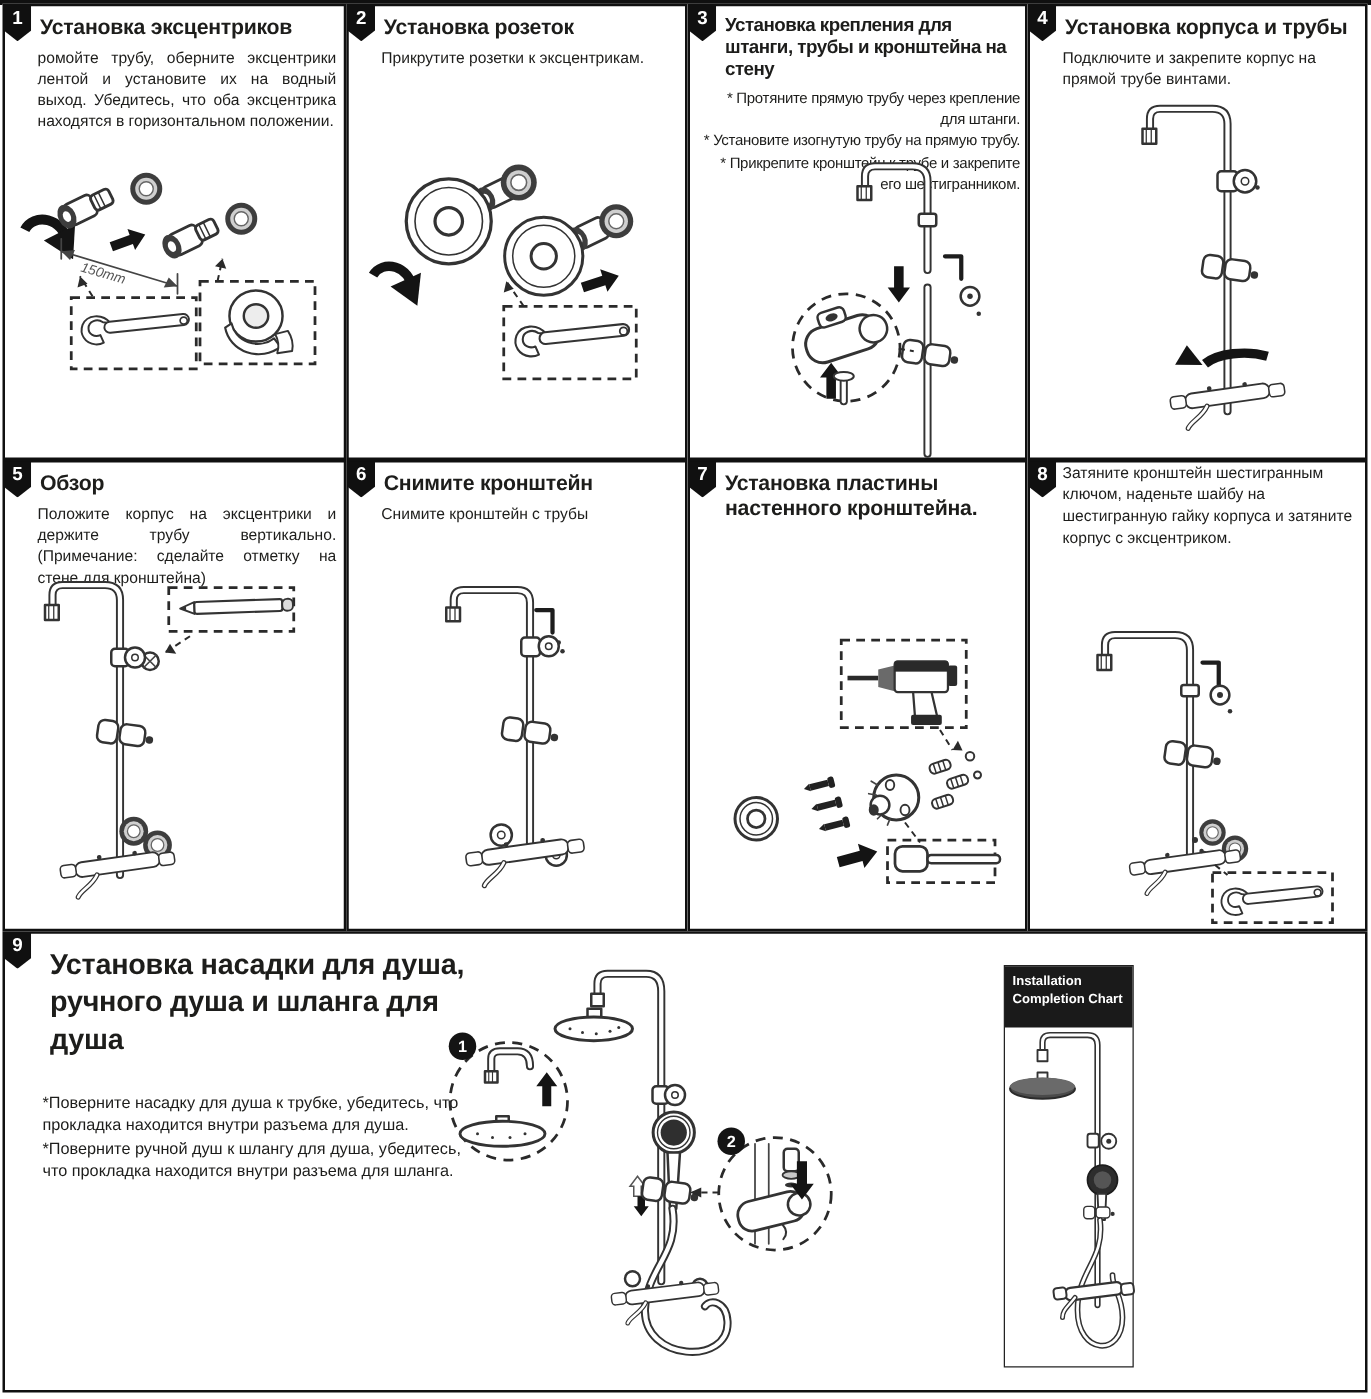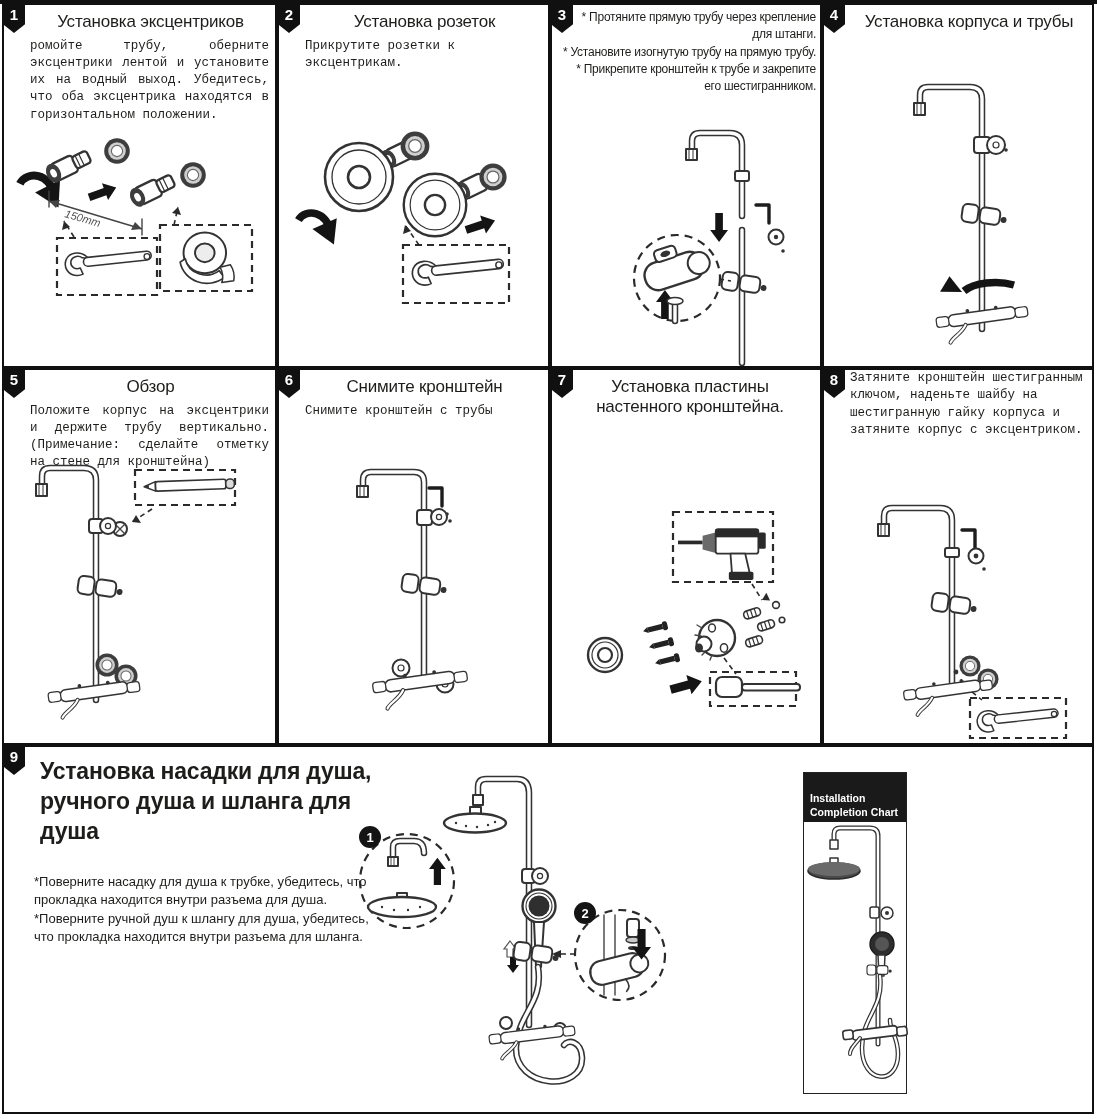--- a/index.html
+++ b/index.html
@@ -4,32 +4,32 @@
 <style>
   * { margin:0; padding:0; box-sizing:border-box; }
   html,body { background:#fff; }
   body { font-family:"Liberation Sans","DejaVu Sans",sans-serif; color:#1d1d1b; }
   .page { position:relative; width:1097px; height:1119px; background:#fff; overflow:hidden; }
   .page::before { content:''; position:absolute; left:0; top:0; width:100%; height:4px; background:#101010; }
   .panel { position:absolute; background:#fff; border:2.5px solid #101010; }
   .badge { position:absolute; top:-1px; left:-1px; width:22px; height:29px; background:#101010;
            color:#fff; font-weight:bold; font-size:15px; text-align:center; line-height:21px;
            clip-path:polygon(0 0,100% 0,100% 70%,50% 100%,0 70%); z-index:3; }
-  .title { font-size:17px; font-weight:normal; margin:7px 6px 6px 28px; line-height:1.15; letter-spacing:-0.2px;text-align:center; }
+  .title { font-size:17px; font-weight:bold; margin:7px 6px 6px 28px; line-height:1.15; letter-spacing:-0.2px; }
   .t-sm { font-size:15px; letter-spacing:-0.4px; }
-  .body { font-size:12.5px; line-height:1.38; margin:0 6px 0 26px;font-family:Liberation Mono, monospace; }
+  .body { font-size:12.5px; line-height:1.38; margin:0 6px 0 26px; }
   .just { text-align:justify; }
   .bullets { font-size:12px; line-height:1.4; margin:4px 4px 0 7px; letter-spacing:-0.25px;text-align:right; }
   .bullets p { margin-bottom:1px; }
   .panel svg { position:absolute; overflow:visible; }
   
   .big-title { font-size:23px; font-weight:bold; margin:10px 6px 0 36px; line-height:1.3; max-width:370px; letter-spacing:-0.2px; }
   .p9-body { font-size:13px; line-height:1.42; margin:26px 6px 0 30px; max-width:348px; }
   .chart-box { position:absolute; left:799px; top:25px; width:104px; height:322px; border:1.5px solid #222; background:#fff; }
-  .chart-head { background:#1a1a1a; color:#fff; font-size:10.5px; font-weight:bold; line-height:1.3; padding:19px 6px; height:49px; }
+  .chart-head { background:#1a1a1a; color:#fff; font-size:10.5px; font-weight:bold; line-height:1.3; padding:6px 6px; height:49px; }
   
   .s   { fill:none; stroke:#333; stroke-width:2; stroke-linejoin:round; stroke-linecap:round; }
   .thin{ fill:none; stroke:#444; stroke-width:1.4; stroke-linejoin:round; stroke-linecap:round; }
   .wf  { fill:#fff; stroke:#333; stroke-width:2; stroke-linejoin:round; }
   .tube   { fill:none; stroke:#333; stroke-width:6.5; stroke-linejoin:round; stroke-linecap:round; }
   .tubein { fill:none; stroke:#fff; stroke-width:3.4; stroke-linejoin:round; stroke-linecap:round; }
   .dash { fill:none; stroke:#2a2a2a; stroke-width:2.2; stroke-dasharray:7 5; }
   .dashc{ fill:none; stroke:#2a2a2a; stroke-width:2.2; stroke-dasharray:8 6; }
   .dasht{ fill:none; stroke:#2a2a2a; stroke-width:1.6; stroke-dasharray:5 4; }
   .dim { font-size:11px; font-style:italic; fill:#555; }
@@ -164,20 +164,21 @@
       <use href="#g-arrow" transform="translate(182,124) rotate(-18) scale(0.9)"></use>
       <path class="dasht" d="M138,148 L124,128"></path>
       <polygon points="124,128 122,137 130,134" fill="#2a2a2a"></polygon>
       <rect x="122" y="148" width="106" height="58" class="dash"></rect>
       <use href="#g-wrench" transform="translate(130,160) scale(0.72)"></use>
     </svg>
   </section>
 
   <section class="panel" style="left:550px;top:3px;width:272px;height:365px">
     <div class="badge"><span>3</span></div>
+    <h2 class="title t-sm">Установка крепления для штанги, трубы и кронштейна на стену</h2>
     <div class="bullets">
       <p>* Протяните прямую трубу через крепление для штанги.</p>
       <p>* Установите изогнутую трубу на прямую трубу.</p>
       <p>* Прикрепите кронштейн к трубе и закрепите его шестигранником.</p>
     </div>
     <svg style="left:0px;top:114px" width="268" height="248" viewBox="0 0 268 248">
       <g>
         <path class="tube" d="M190,97 V26 Q190,14 178,14 H148 Q140,14 140,22 V30"></path>
         <path class="tubein" d="M190,97 V26 Q190,14 178,14 H148 Q140,14 140,22 V30"></path>
         <rect x="134" y="30" width="11" height="11" class="wf"></rect>
@@ -207,20 +208,21 @@
         <path class="tube" d="M123,202 V184"></path>
           <path class="tubein" d="M123,202 V184"></path>
         <ellipse cx="123" cy="182" rx="8" ry="3.5" class="wf" style="stroke-width:1.6"></ellipse>
       </g>
     </svg>
   </section>
 
   <section class="panel" style="left:822px;top:3px;width:272px;height:365px">
     <div class="badge"><span>4</span></div>
     <h2 class="title">Установка корпуса и трубы</h2>
+    <p class="body">Подключите и закрепите корпус на прямой трубе винтами.</p>
     <svg style="left:0px;top:74px" width="268" height="288" viewBox="0 0 268 288">
       <g>
         <path class="tube" d="M158,250 V20 Q158,8 146,8 H104 Q96,8 96,16 V24"></path>
         <path class="tubein" d="M158,250 V20 Q158,8 146,8 H104 Q96,8 96,16 V24"></path>
         <rect x="90" y="24" width="11" height="12" class="wf"></rect>
         <path d="M93,24 v12 M97,24 v12" stroke="#333" stroke-width="1" fill="none"></path>
       </g>
       <g>
         <rect x="150" y="58" width="16" height="16" rx="3" class="wf"></rect>
         <circle cx="172" cy="66" r="9" class="wf"></circle>

